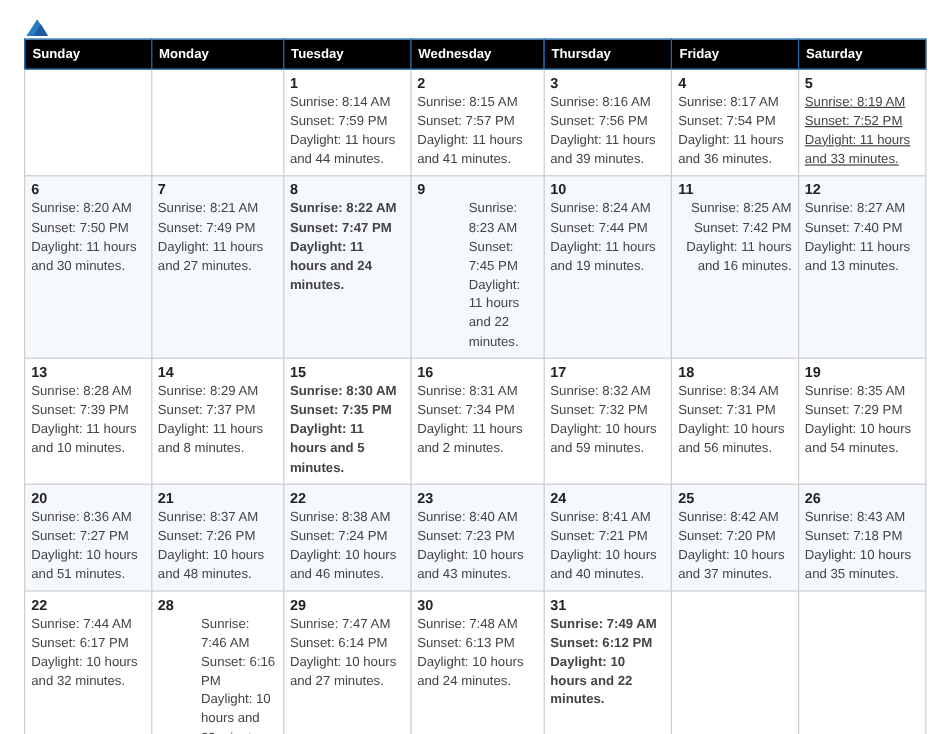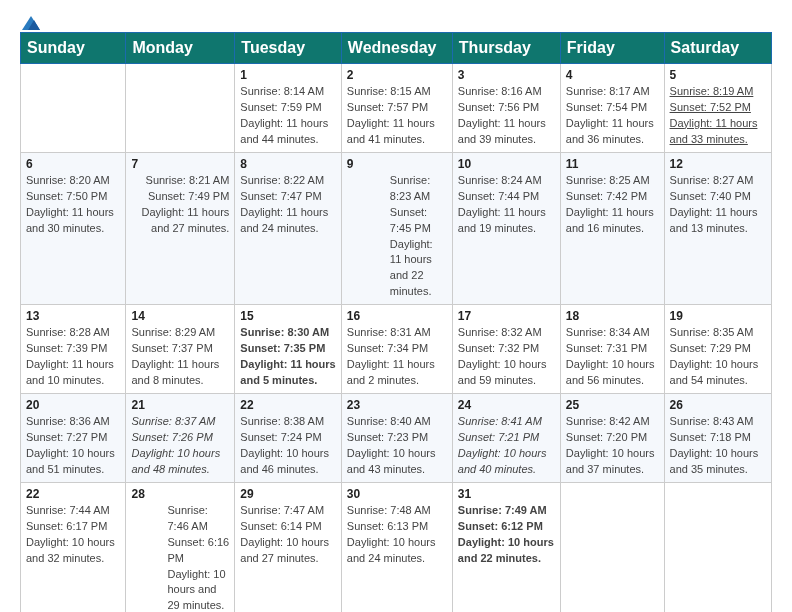--- a/index.html
+++ b/index.html
@@ -54,25 +54,25 @@
       color: #555;
       margin-top: 2px;
     }
     .calendar {
       width: 100%;
       border-collapse: collapse;
       margin-top: 6px;
       font-size: 10.5px;
     }
     .calendar thead th {
-      background: #0f766e;
+      background: #000000;
       color: #fff;
       text-align: left;
       padding: 6px 6px;
-      font-size: 16px;
+      font-size: 11px;
       font-weight: 600;
       border: 1px solid #1a6aae;
     }
     .calendar tbody td {
       border: 1px solid #ccc;
       vertical-align: top;
       padding: 4px 5px;
       width: 113px;
       min-height: 72px;
       height: 88px;
@@ -169,45 +169,45 @@
         </tr>
         <tr>
           <td>
             <span class="day-number">6</span>
             <div class="day-info" style="white-space: pre-line;">Sunrise: 8:20 AM
 Sunset: 7:50 PM
 Daylight: 11 hours and 30 minutes.</div>
           </td>
           <td>
             <span class="day-number">7</span>
-            <div class="day-info" style="white-space: pre-line; text-align: right;">Sunrise: 8:21 AM
+            <div class="day-info" style="white-space: pre-line;">Sunrise: 8:21 AM
 Sunset: 7:49 PM
 Daylight: 11 hours and 27 minutes.</div>
           </td>
           <td>
             <span class="day-number">8</span>
-            <div class="day-info" style="white-space: pre-line;">Sunrise: 8:22 AM
+            <div class="day-info" style="white-space: pre-line; font-weight: bold;">Sunrise: 8:22 AM
 Sunset: 7:47 PM
 Daylight: 11 hours and 24 minutes.</div>
           </td>
           <td>
             <span class="day-number">9</span>
             <div class="day-info" style="white-space: pre-line; margin-left: 43px;">Sunrise: 8:23 AM
 Sunset: 7:45 PM
 Daylight: 11 hours and 22 minutes.</div>
           </td>
           <td>
             <span class="day-number">10</span>
             <div class="day-info" style="white-space: pre-line;">Sunrise: 8:24 AM
 Sunset: 7:44 PM
 Daylight: 11 hours and 19 minutes.</div>
           </td>
           <td>
             <span class="day-number">11</span>
-            <div class="day-info" style="white-space: pre-line;">Sunrise: 8:25 AM
+            <div class="day-info" style="white-space: pre-line; text-align: right;">Sunrise: 8:25 AM
 Sunset: 7:42 PM
 Daylight: 11 hours and 16 minutes.</div>
           </td>
           <td>
             <span class="day-number">12</span>
             <div class="day-info" style="white-space: pre-line;">Sunrise: 8:27 AM
 Sunset: 7:40 PM
 Daylight: 11 hours and 13 minutes.</div>
           </td>
         </tr>
@@ -257,39 +257,39 @@
         </tr>
         <tr>
           <td>
             <span class="day-number">20</span>
             <div class="day-info" style="white-space: pre-line;">Sunrise: 8:36 AM
 Sunset: 7:27 PM
 Daylight: 10 hours and 51 minutes.</div>
           </td>
           <td>
             <span class="day-number">21</span>
-            <div class="day-info" style="white-space: pre-line; font-style: italic;">Sunrise: 8:37 AM
+            <div class="day-info" style="white-space: pre-line;">Sunrise: 8:37 AM
 Sunset: 7:26 PM
 Daylight: 10 hours and 48 minutes.</div>
           </td>
           <td>
             <span class="day-number">22</span>
             <div class="day-info" style="white-space: pre-line;">Sunrise: 8:38 AM
 Sunset: 7:24 PM
 Daylight: 10 hours and 46 minutes.</div>
           </td>
           <td>
             <span class="day-number">23</span>
             <div class="day-info" style="white-space: pre-line;">Sunrise: 8:40 AM
 Sunset: 7:23 PM
 Daylight: 10 hours and 43 minutes.</div>
           </td>
           <td>
             <span class="day-number">24</span>
-            <div class="day-info" style="white-space: pre-line; font-style: italic;">Sunrise: 8:41 AM
+            <div class="day-info" style="white-space: pre-line;">Sunrise: 8:41 AM
 Sunset: 7:21 PM
 Daylight: 10 hours and 40 minutes.</div>
           </td>
           <td>
             <span class="day-number">25</span>
             <div class="day-info" style="white-space: pre-line;">Sunrise: 8:42 AM
 Sunset: 7:20 PM
 Daylight: 10 hours and 37 minutes.</div>
           </td>
           <td>

